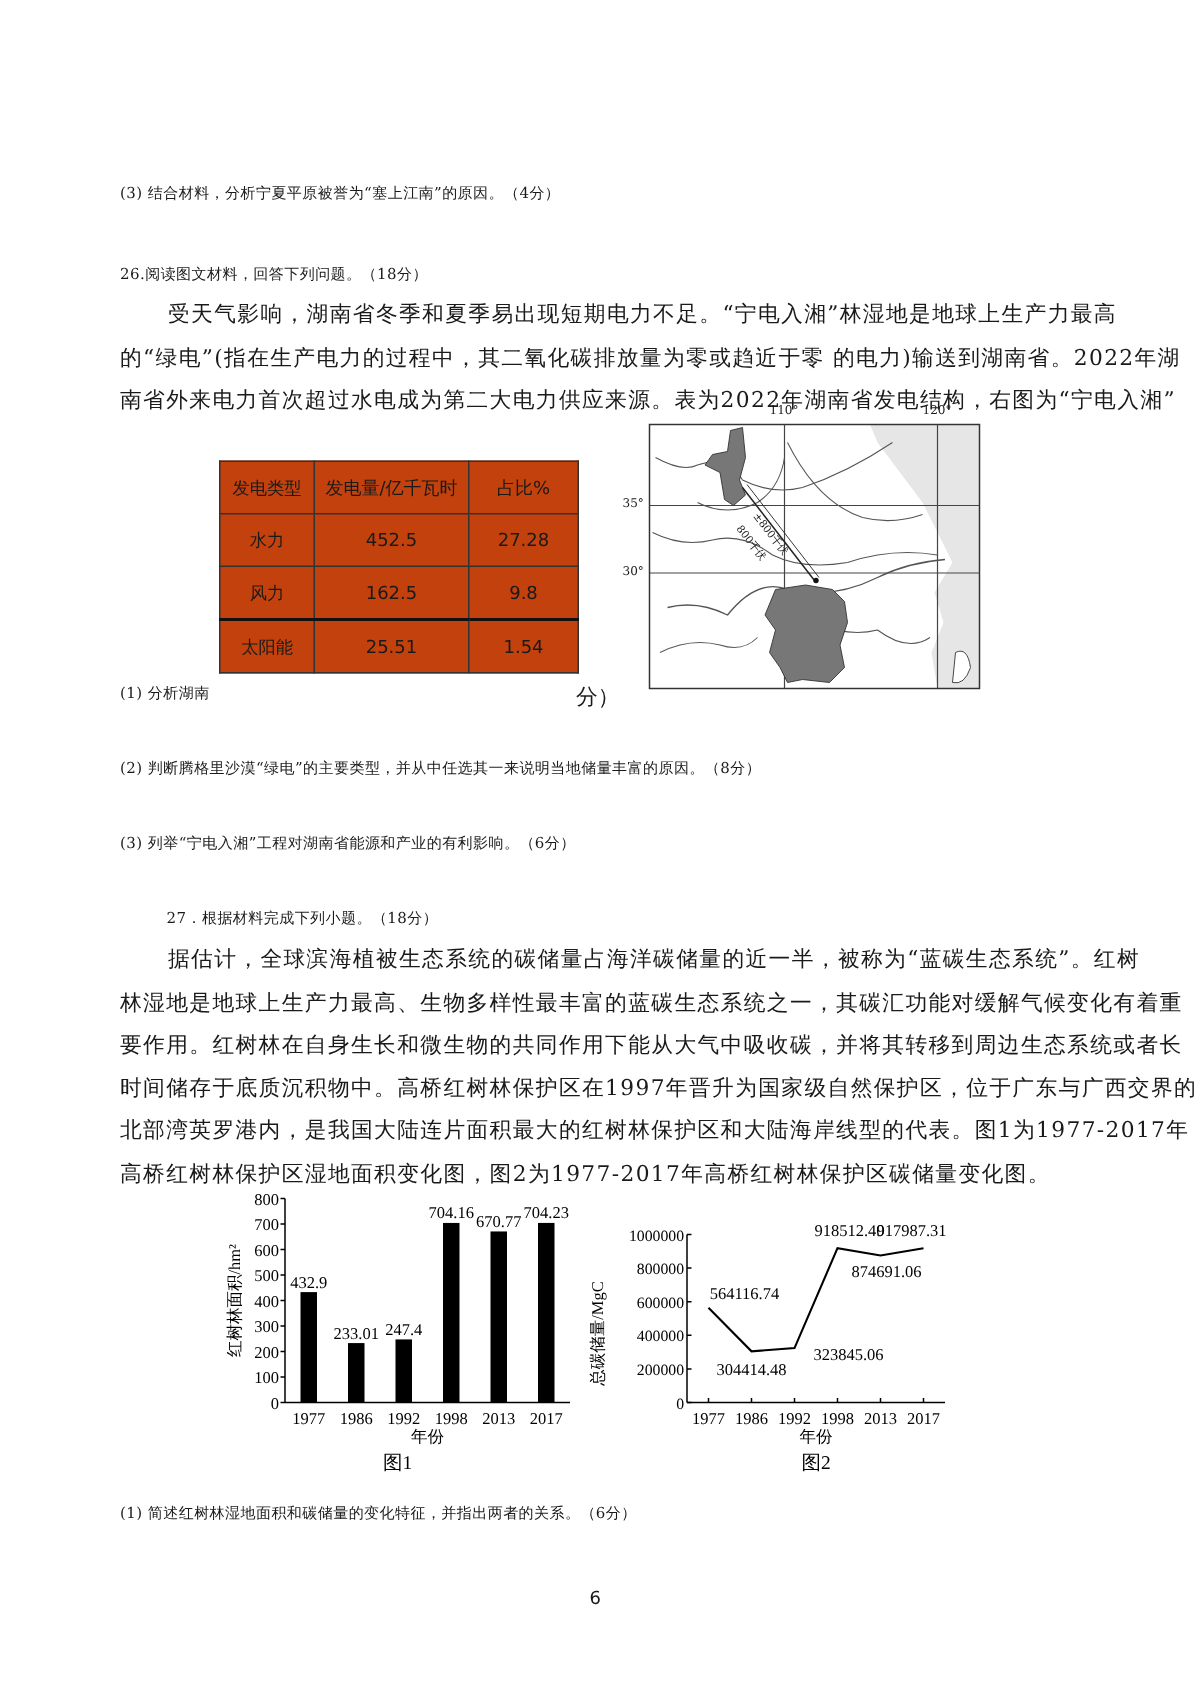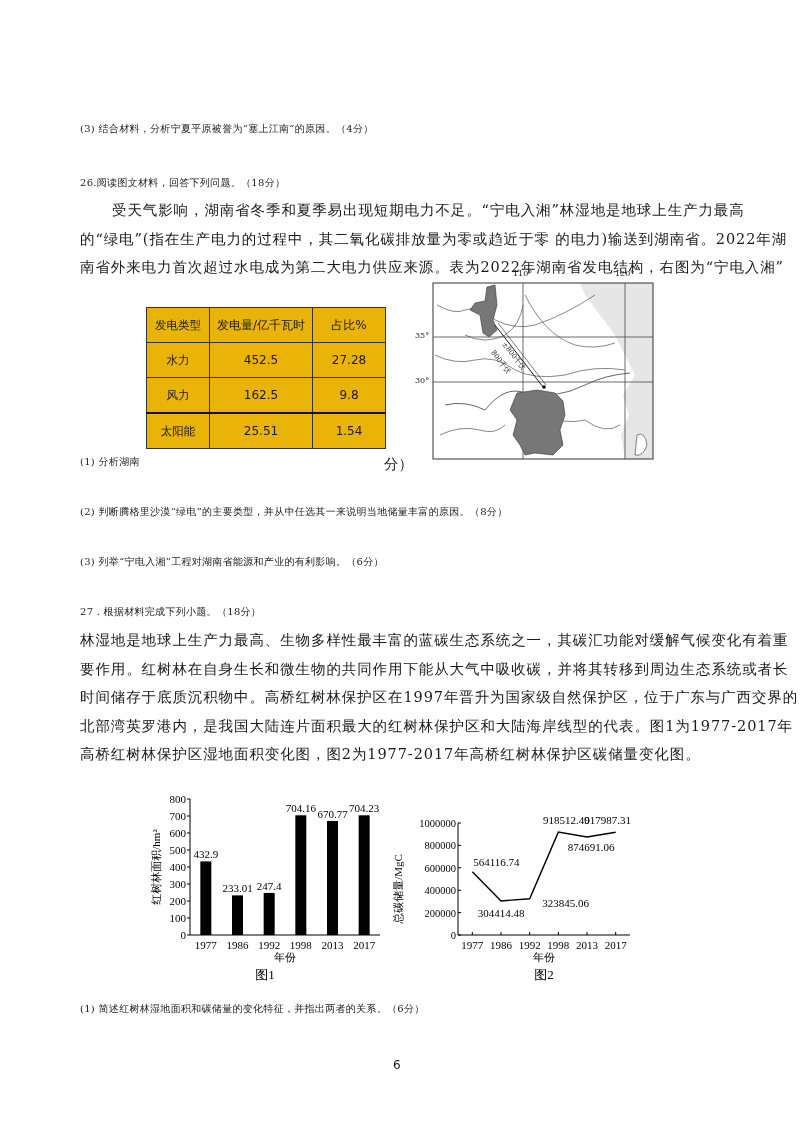--- a/index.html
+++ b/index.html
@@ -2,21 +2,21 @@
 <html><head>
 <meta charset="utf-8">
 <style>
   html, body { margin: 0; padding: 0; background: #ffffff; }
   body { width: 800px; height: 1132px; position: relative; overflow: hidden;
          font-family: "DejaVu Serif", "Liberation Serif", serif; color: #1a1a1a; }
   .abs { position: absolute; }
   .line { position: absolute; left: 80px; font-size: 10px; white-space: nowrap; letter-spacing: 0.3px; }
   .para { position: absolute; left: 80px; width: 640px; font-size: 14.5px; line-height: 28.5px; letter-spacing: 0.9px; text-align: justify; }
   .para .indent { display: inline-block; width: 32px; }
-  table.gen { position: absolute; left: 146px; top: 307px; border-collapse: collapse; font-family: "DejaVu Sans", sans-serif; font-size: 12px; background: #eab308; }
+  table.gen { position: absolute; left: 146px; top: 307px; border-collapse: collapse; font-family: "DejaVu Sans", sans-serif; font-size: 12px; background: #c2410c; }
   table.gen td { border: 1px solid #333; text-align: center; height: 34px; padding: 0; }
   table.gen td.c1 { width: 62px; font-size: 11.5px; }
   table.gen td.c2 { width: 102px; }
   table.gen td.c3 { width: 72px; }
   table.gen tr.last td { border-top: 2px solid #111; }
   .map { position: absolute; left: 425px; top: 275px; width: 230px; height: 190px; }
   .chart { position: absolute; }
   .small { font-size: 11px; }
   .pagenum { position: absolute; left: 393px; top: 1058px; font-size: 12px; font-family: "DejaVu Sans", sans-serif; }
 </style>
@@ -93,22 +93,23 @@
   <div class="abs small" style="left:190px; top:-6px; font-size:8px;">120°</div>
   <div class="abs small" style="left:-10px; top:56px; font-size:8px;">35°</div>
   <div class="abs small" style="left:-10px; top:101px; font-size:8px;">30°</div>
   <div class="abs" style="left:72px; top:76px; font-size:7px; transform:rotate(52deg); white-space:nowrap;">±800千伏</div>
   <div class="abs" style="left:62px; top:82px; font-size:7px; transform:rotate(52deg); white-space:nowrap;">800千伏</div>
 </div>
 
 <div class="line" style="top:505px;">(2) 判断腾格里沙漠“绿电”的主要类型，并从中任选其一来说明当地储量丰富的原因。（8分）</div>
 <div class="line" style="top:555px;">(3) 列举“宁电入湘”工程对湖南省能源和产业的有利影响。（6分）</div>
 
-<div class="line" style="top:605px;">27．根据材料完成下列小题。（18分）</div>
+<div class="line" style="top:605px;margin-left:31px;">27．根据材料完成下列小题。（18分）</div>
 <div class="para" style="top:626px;">
+  <div style="white-space:nowrap;"><span class="indent"></span><span>据估计，全球滨海植被生态系统的碳储量占海洋碳储量的近一半，被称为“蓝碳生态系统”。红树</span></div>
   <div style="white-space:nowrap;">林湿地是地球上生产力最高、生物多样性最丰富的蓝碳生态系统之一，其碳汇功能对缓解气候变化有着重</div>
   <div style="white-space:nowrap;">要作用。红树林在自身生长和微生物的共同作用下能从大气中吸收碳，并将其转移到周边生态系统或者长</div>
   <div style="white-space:nowrap;">时间储存于底质沉积物中。高桥红树林保护区在1997年晋升为国家级自然保护区，位于广东与广西交界的</div>
   <div style="white-space:nowrap;">北部湾英罗港内，是我国大陆连片面积最大的红树林保护区和大陆海岸线型的代表。图1为1977-2017年</div>
   <div style="white-space:nowrap;">高桥红树林保护区湿地面积变化图，图2为1977-2017年高桥红树林保护区碳储量变化图。</div>
 </div>
 
 <div class="chart" style="left:140px; top:785px; width:250px; height:200px;">
   <svg id="chart1" width="250" height="200" xmlns="http://www.w3.org/2000/svg">
       <line x1="50" y1="14" x2="50" y2="150" stroke="#000" stroke-width="1"></line>

